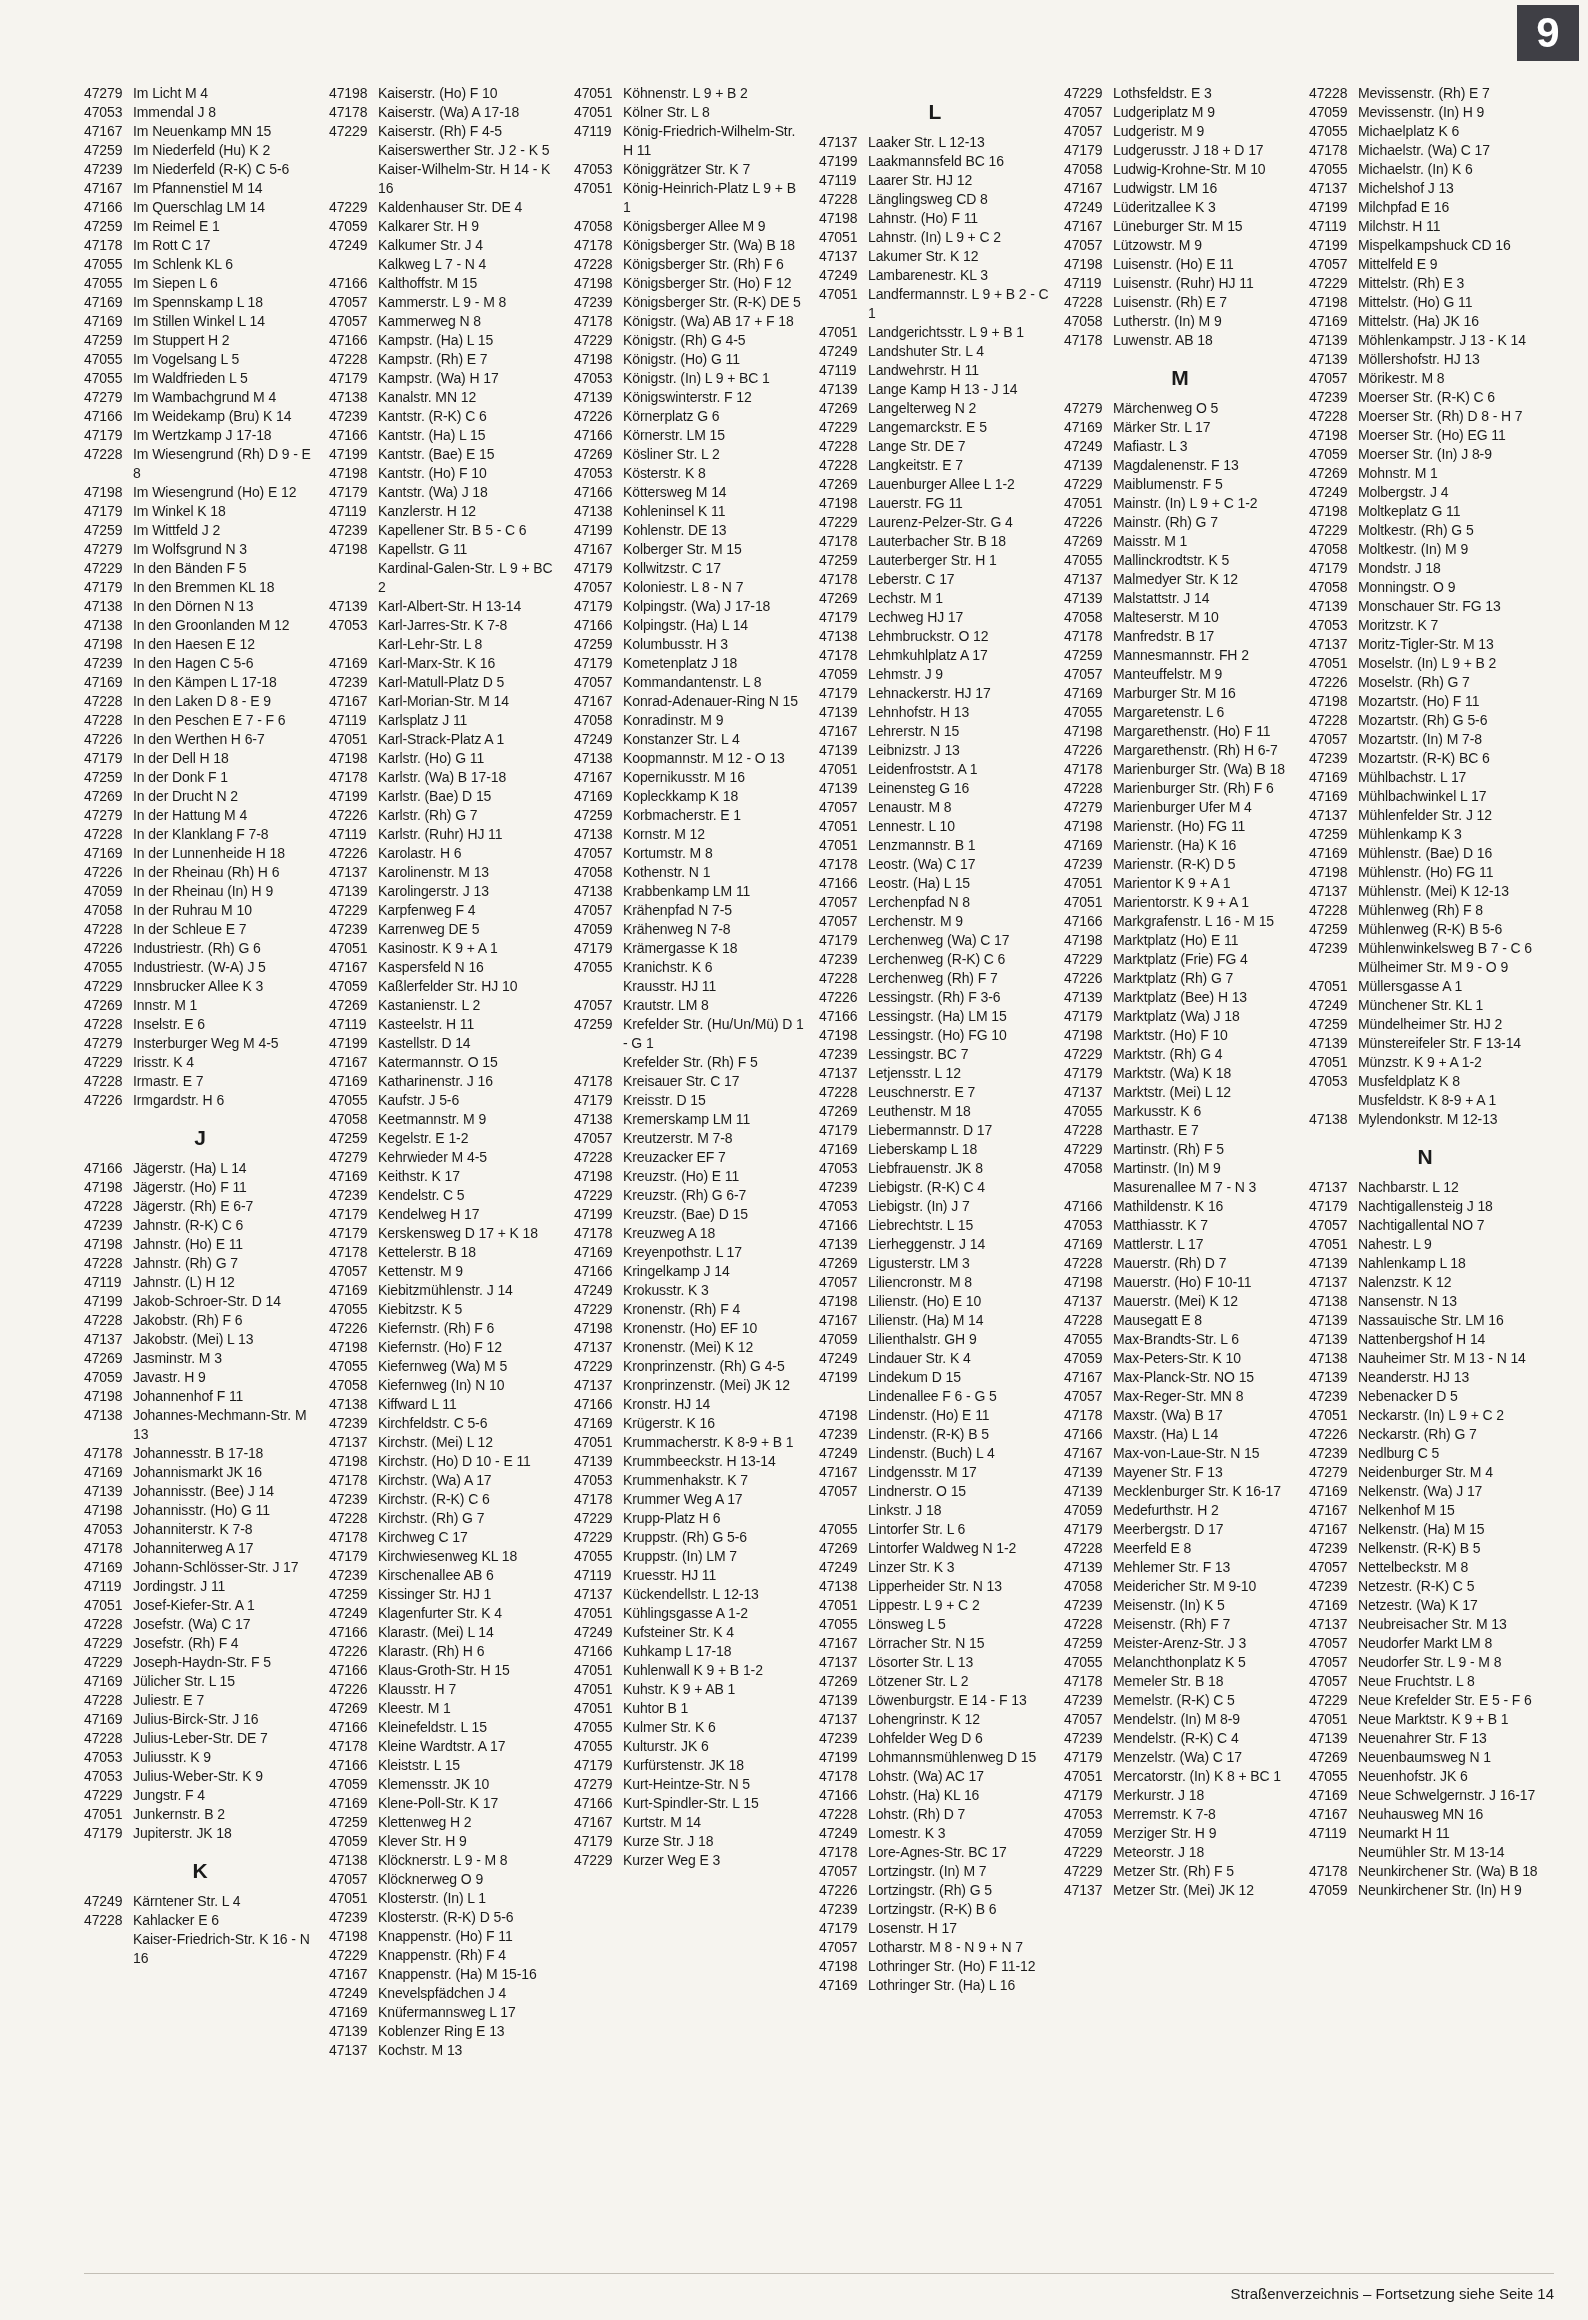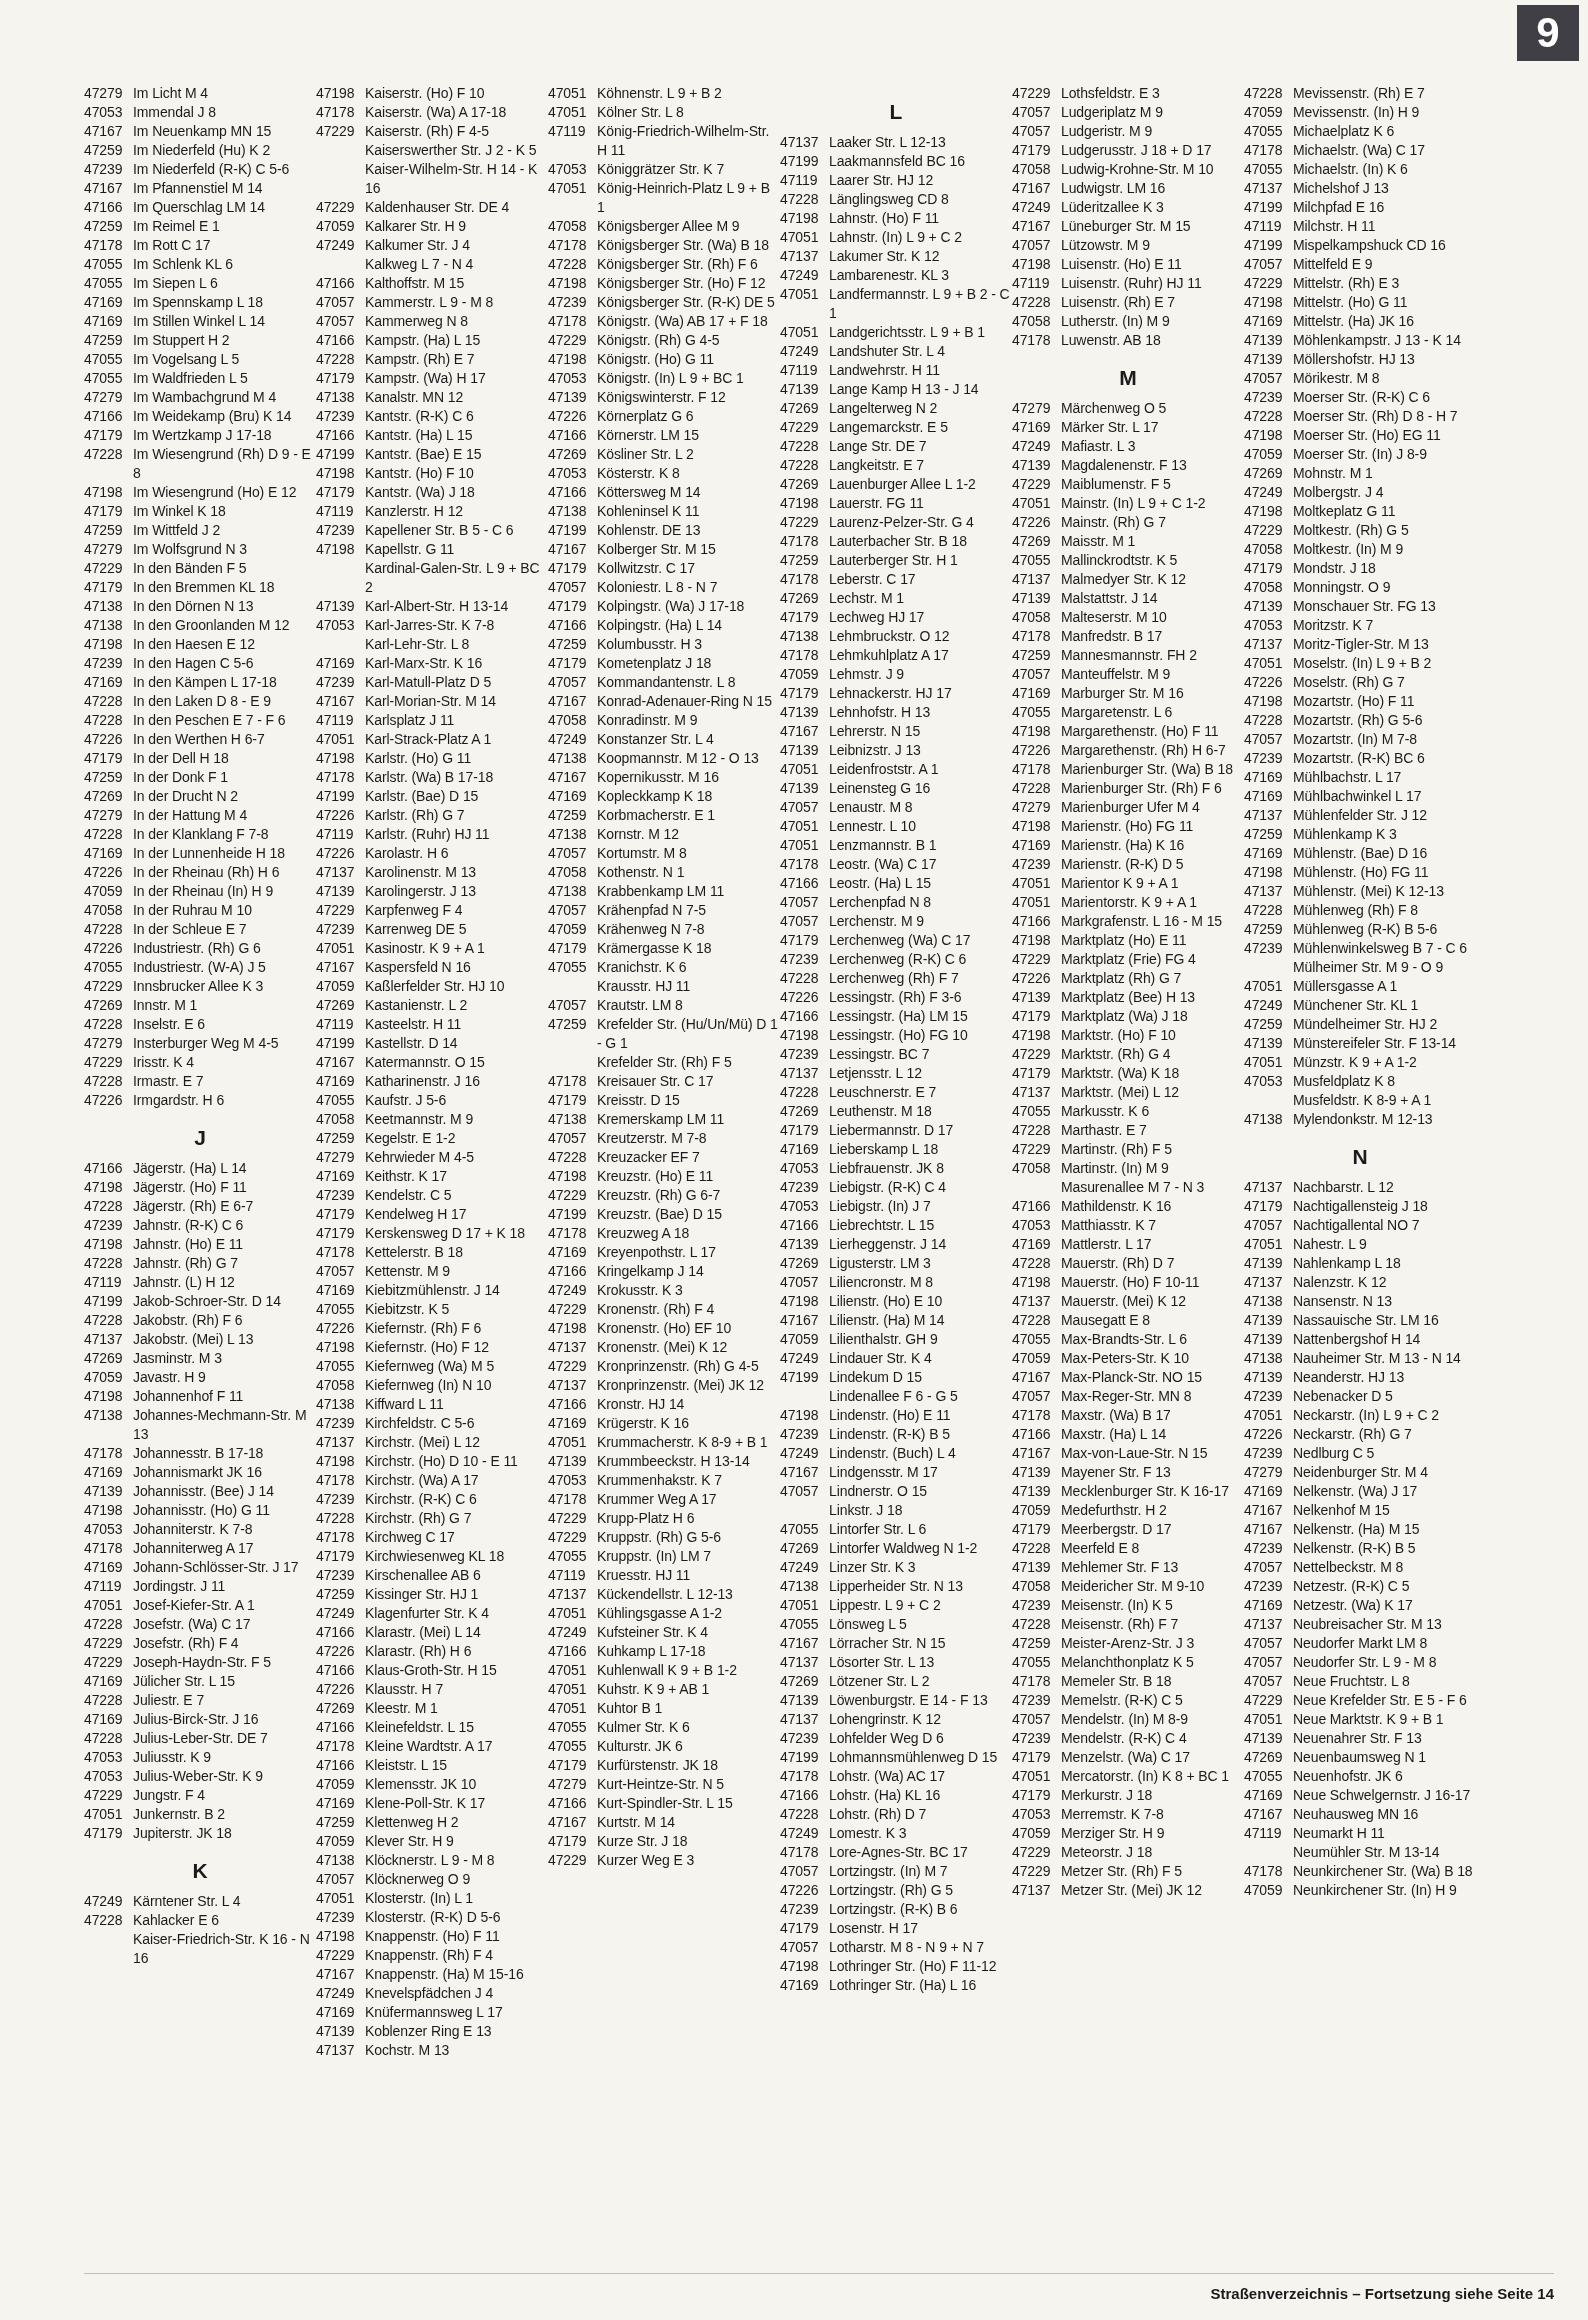--- a/index.html
+++ b/index.html
@@ -12,21 +12,21 @@
     overflow:hidden;
   }
   .page-num{
     position:absolute;top:5px;right:9px;
     width:62px;height:56px;
     background:#3f3f45;color:#ffffff;
     font-size:42px;font-weight:bold;
     display:flex;align-items:center;justify-content:center;
   }
   .columns{
-    display:flex;
+    display:flex;gap:13px;
     padding:84px 30px 0 84px;
     box-sizing:border-box;
   }
   .col{width:232px;flex:none;}
   .entry{
     display:flex;align-items:flex-start;
     font-size:14px;line-height:19px;
     letter-spacing:-0.1px;
   }
   .code{width:44px;flex:none;}
@@ -34,21 +34,21 @@
   .sec{
     font-weight:bold;font-size:21px;line-height:24px;
     text-align:center;margin:16px 0 9px;
   }
   .footer-rule{
     position:absolute;left:84px;right:34px;bottom:46px;
     border-top:1px solid #c2beb5;
   }
   .footer{
     position:absolute;right:34px;bottom:18px;
-    font-weight:bold;font-size:15px;
+    font-weight:normal;font-size:15px;
   }
 </style>
 </head>
 <body>
 
 <div class="page-num">
   <span>9</span>
 </div>
 
 <div class="columns" id="columns">

